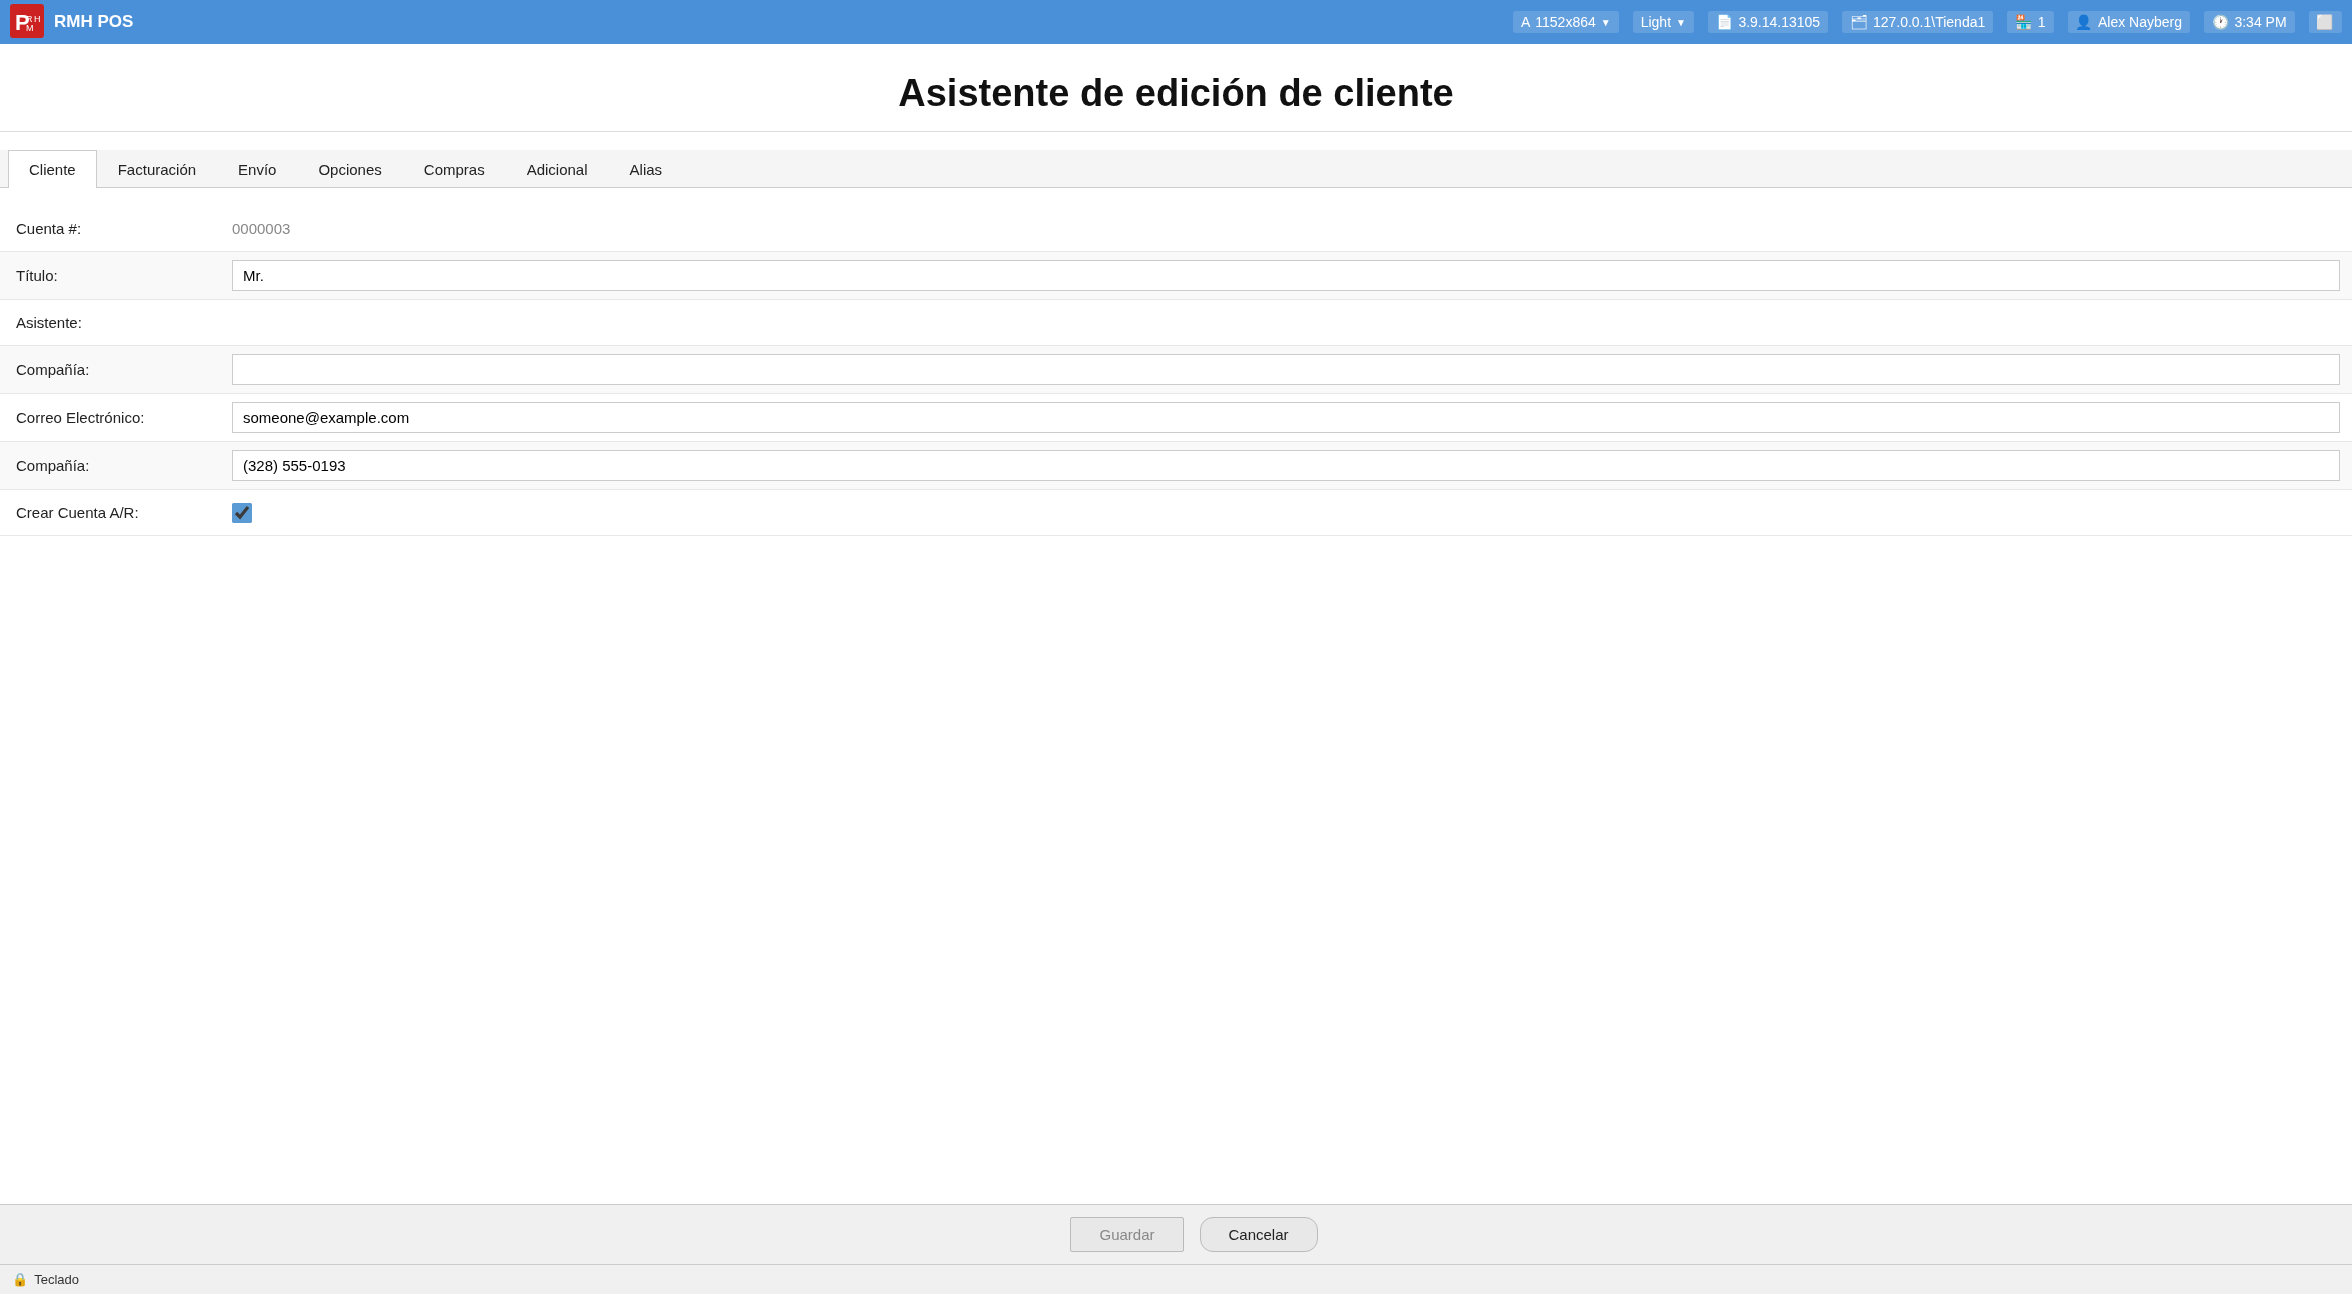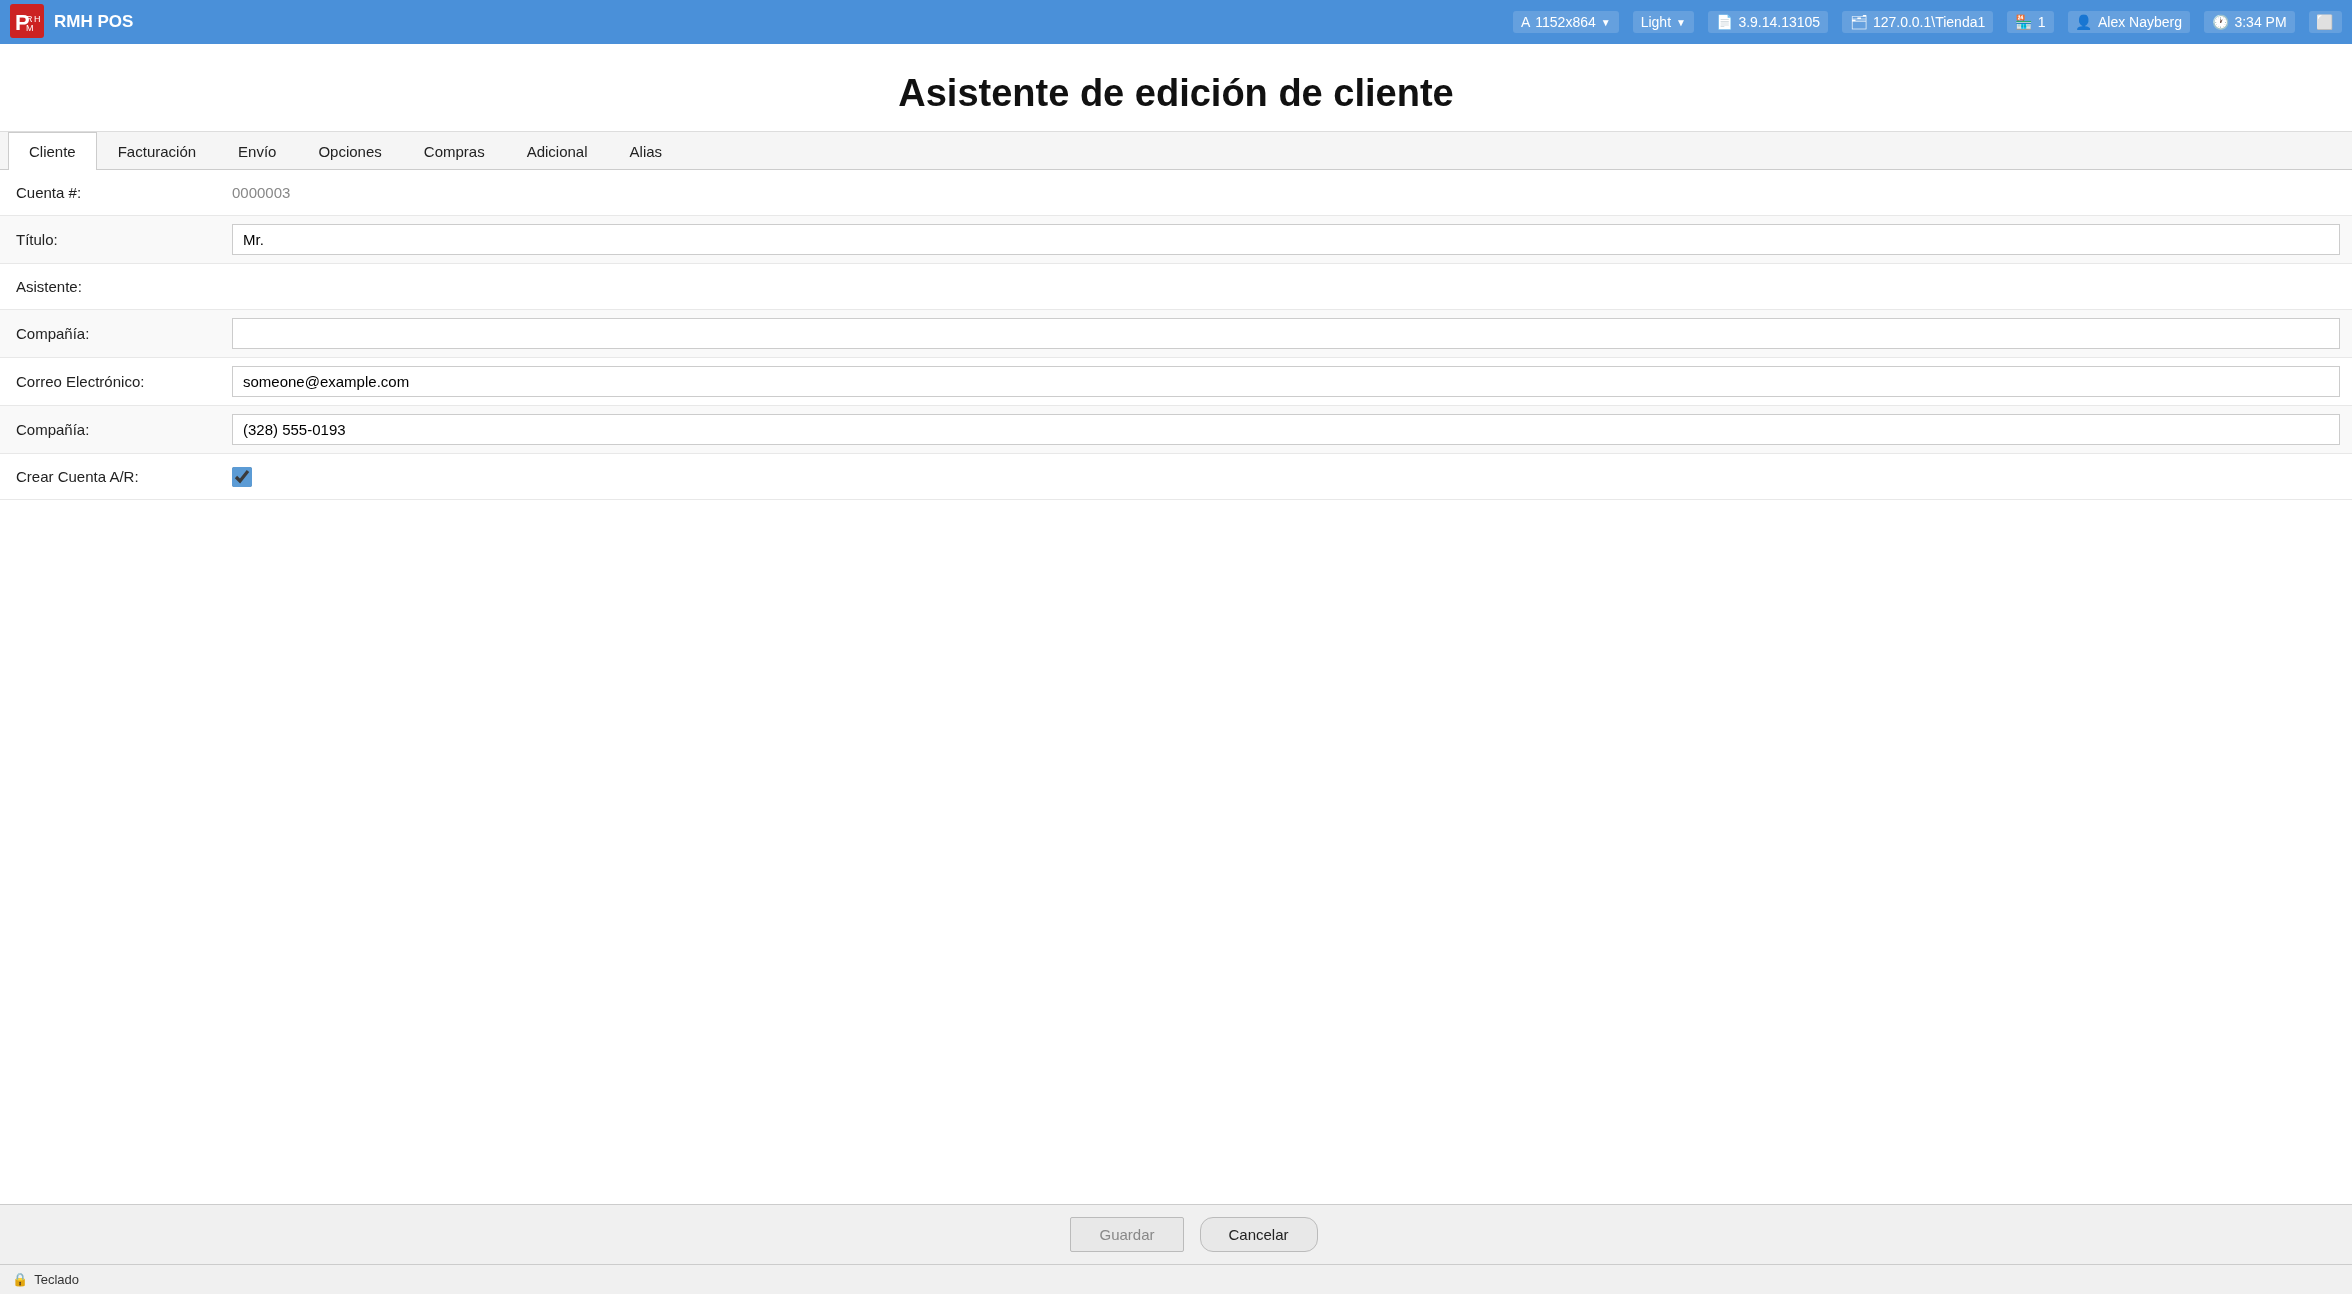--- a/index.html
+++ b/index.html
@@ -72,20 +72,21 @@
     .topbar-item .chevron {
       font-size: 10px;
     }
 
     
     .main-content {
       flex: 1;
       background: white;
       display: flex;
       flex-direction: column;
+      gap: 18px;
     }
 
     
     .page-title-area {
       text-align: center;
       padding: 28px 0 16px 0;
       border-bottom: 1px solid #ddd;
     }
 
     .page-title {

